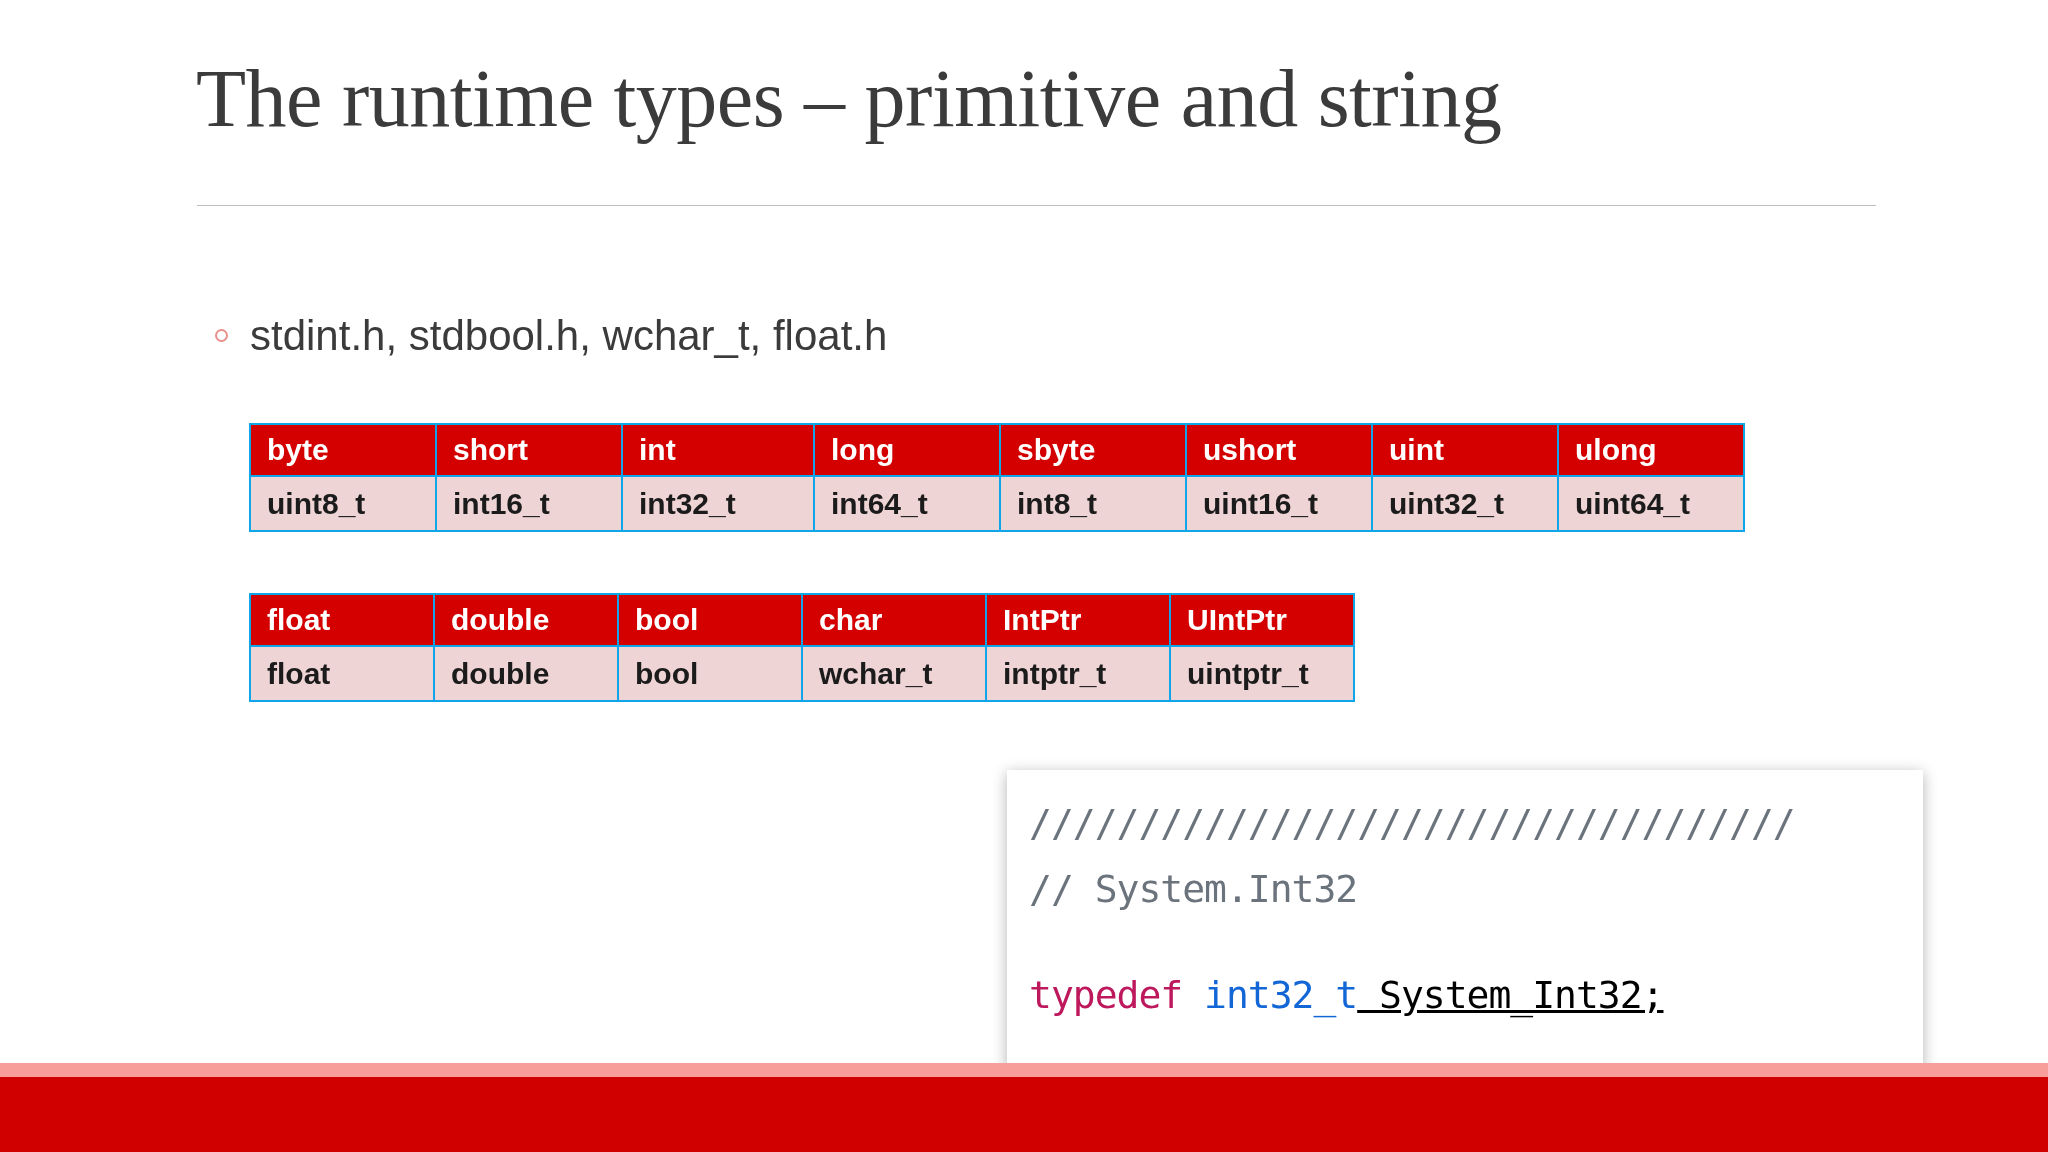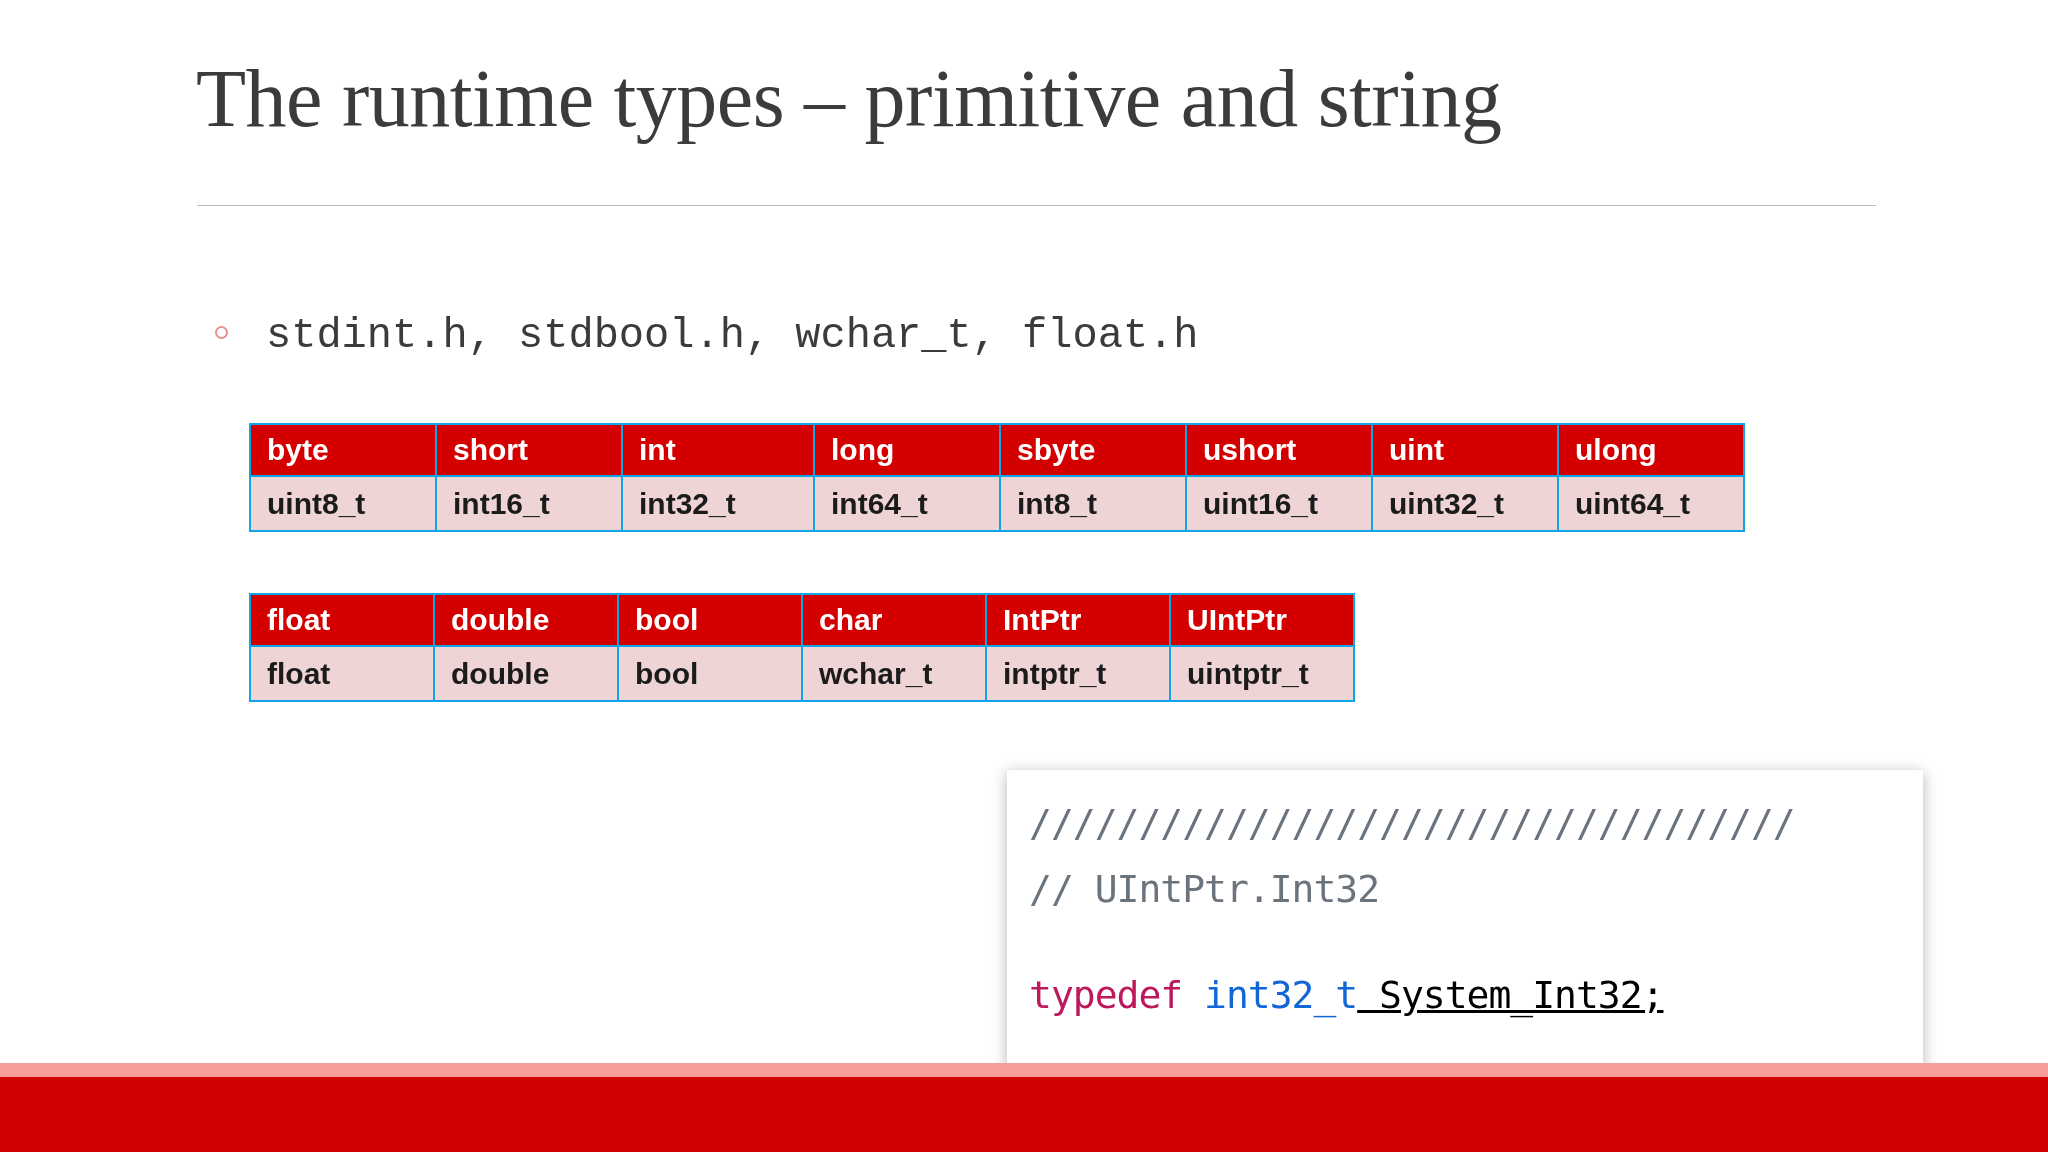--- a/index.html
+++ b/index.html
@@ -41,23 +41,22 @@
     left: 197px; top: 246px;
     font-size: 44px;
     color: #3b3b3b;
     white-space: nowrap;
   }
   .bullet-row {
     position: absolute;
     left: 215px; top: 312px;
     display: flex;
     align-items: baseline;
-    gap: 16px;
+    gap: 0;
     white-space: nowrap;
-    font-family: Liberation Mono, monospace;
   }
   .bullet-mark {
     display: inline-block;
     width: 13px; height: 13px;
     border: 2px solid #e8908e;
     border-radius: 50%;
     background: transparent;
     margin-right: 22px;
     position: relative;
     top: -8px;
@@ -222,21 +221,21 @@
         <td>bool</td>
         <td>wchar_t</td>
         <td>intptr_t</td>
         <td>uintptr_t</td>
       </tr>
     </tbody>
   </table>
 
   <div class="code-panel">
     <div class="code-line code-comment">///////////////////////////////////</div>
-    <div class="code-line code-comment">// UIntPtr.Int32</div>
+    <div class="code-line code-comment">// System.Int32</div>
     <div class="code-blank"></div>
     <div class="code-line"><span class="tok-kw">typedef </span><span class="tok-type">int32_t</span><span class="tok-id"> System_Int32;</span></div>
   </div>
 
   <div class="bar-light"></div>
   <div class="bar-red"></div>
 
 </div>
 
 </body></html>

